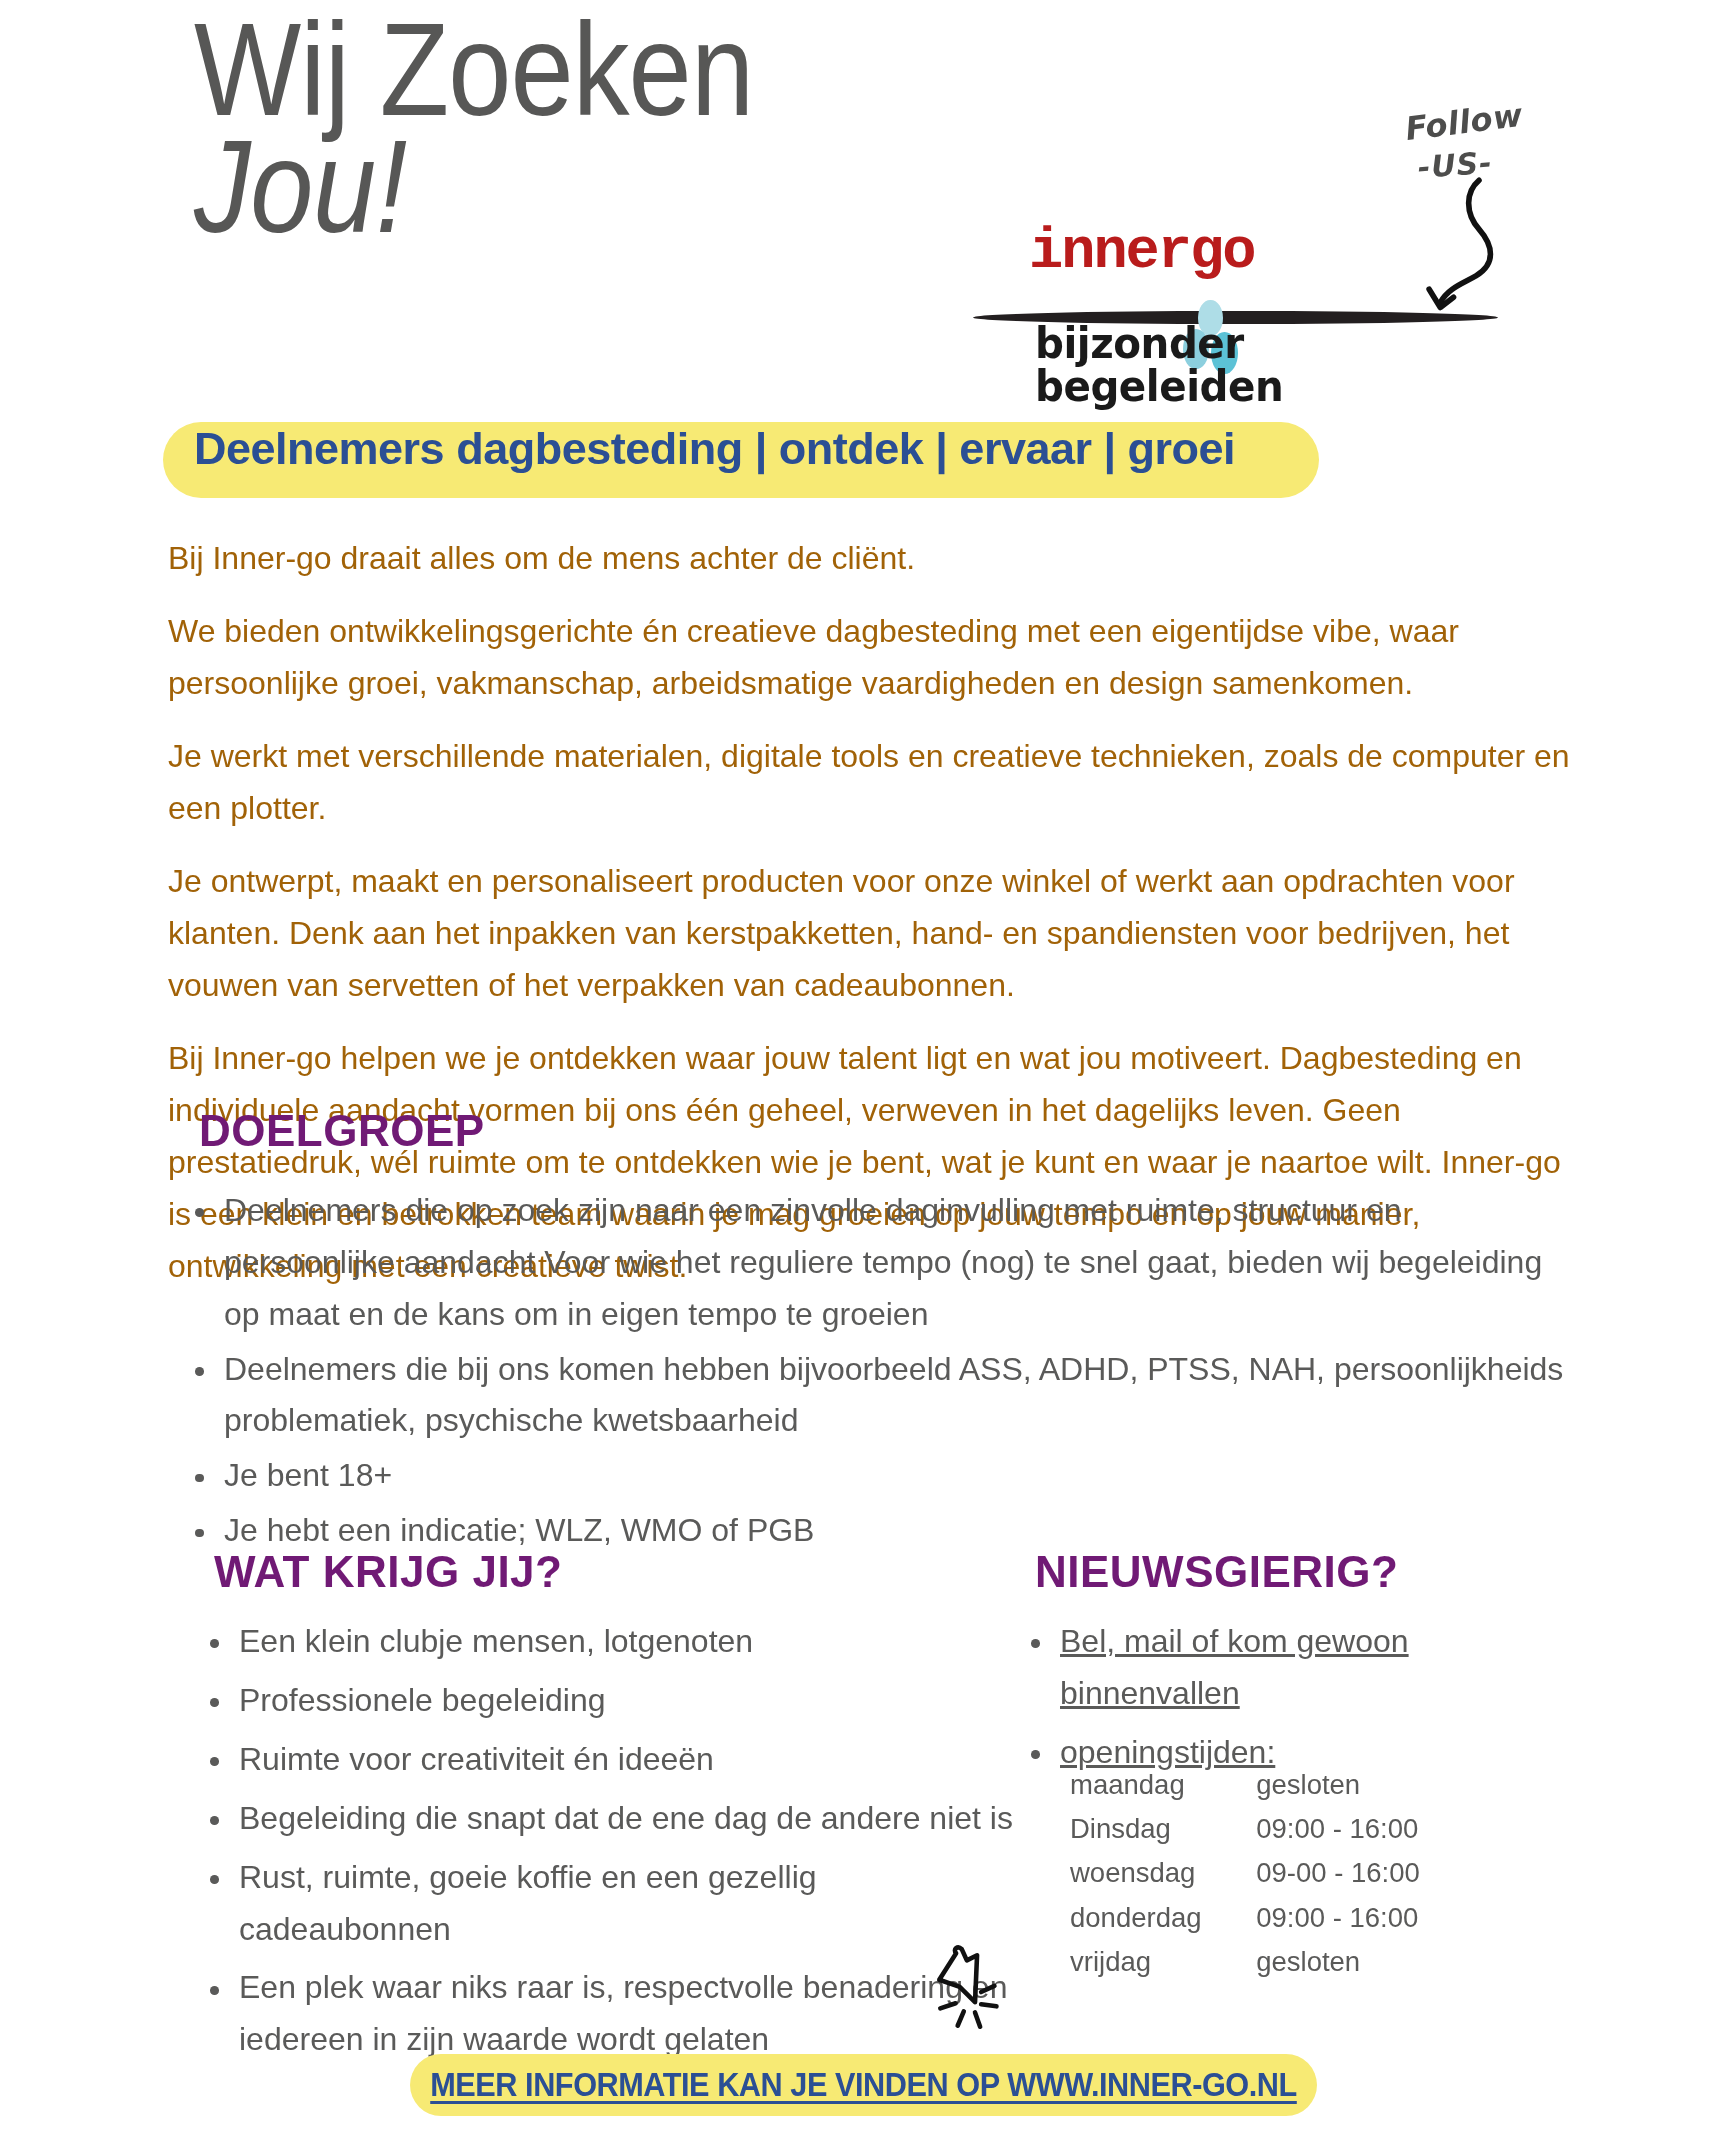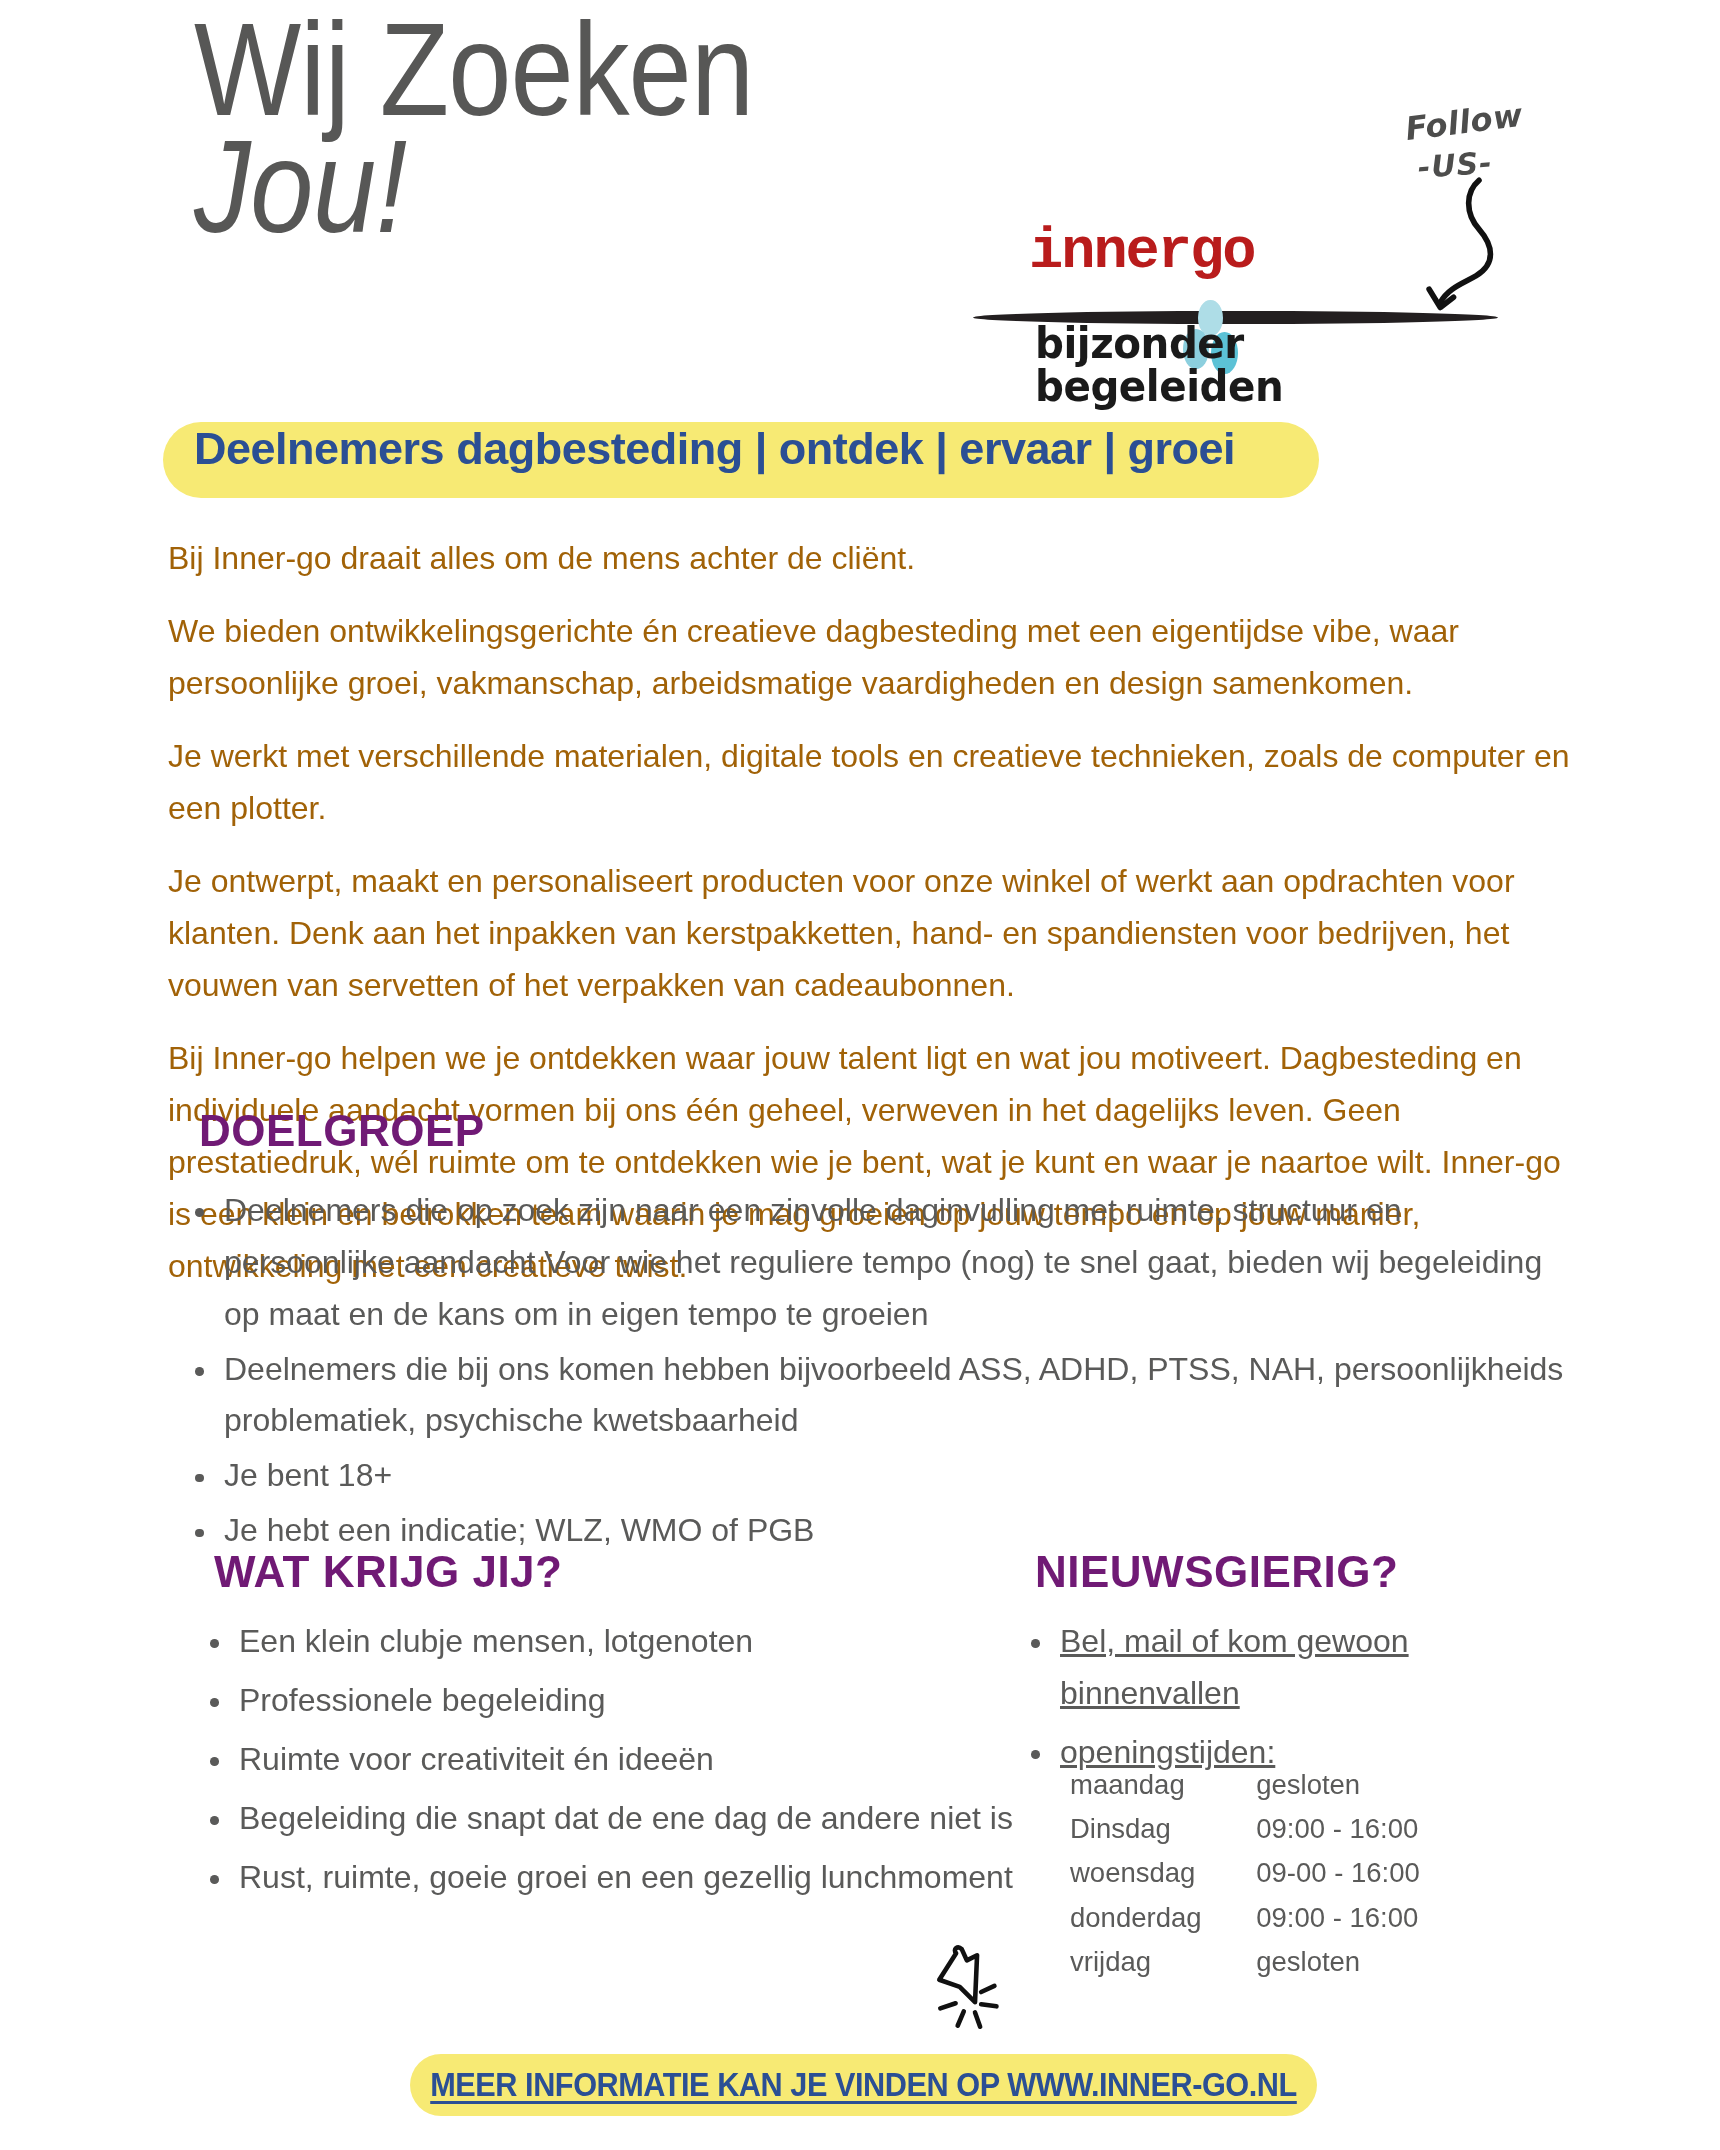--- a/index.html
+++ b/index.html
@@ -202,21 +202,22 @@
     <li>Je bent 18+</li>
     <li>Je hebt een indicatie; WLZ, WMO of PGB</li>
   </ul>
 
   <div class="h-teal" id="wat-heading">WAT KRIJG JIJ?</div>
   <ul class="blist" id="wat-list">
     <li>Een klein clubje mensen, lotgenoten</li>
     <li>Professionele begeleiding</li>
     <li>Ruimte voor creativiteit én ideeën</li>
     <li>Begeleiding die snapt dat de ene dag de andere niet is</li>
-    <li>Rust, ruimte, goeie groei  en een gezellig lunchmoment</li>
+    <li>Rust, ruimte, goeie koffie  en een gezellig cadeaubonnen</li>
+    <li>Een plek waar niks raar is, respectvolle benadering en iedereen in zijn waarde wordt gelaten</li>
   </ul>
 
   <div class="h-teal" id="nieuws-heading">NIEUWSGIERIG?</div>
   <ul class="blist" id="nieuws-list">
     <li>Bel, mail of kom gewoon binnenvallen</li>
     <li>openingstijden:</li>
   </ul>
 
   <table class="hours">
     <tbody>

